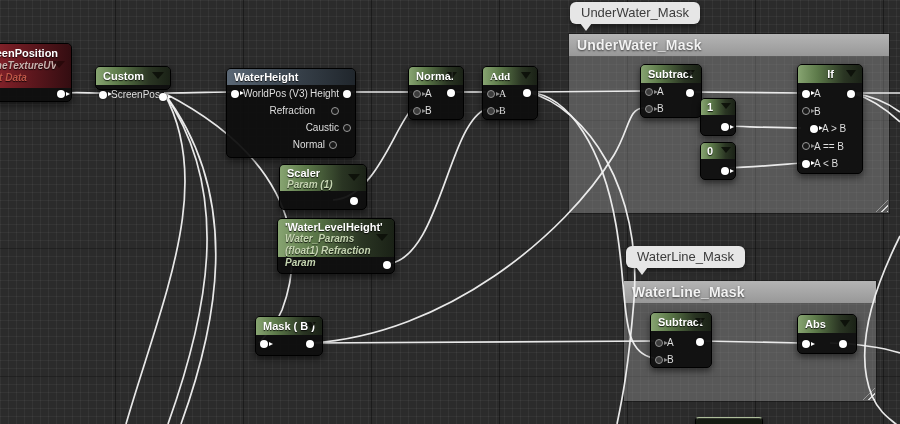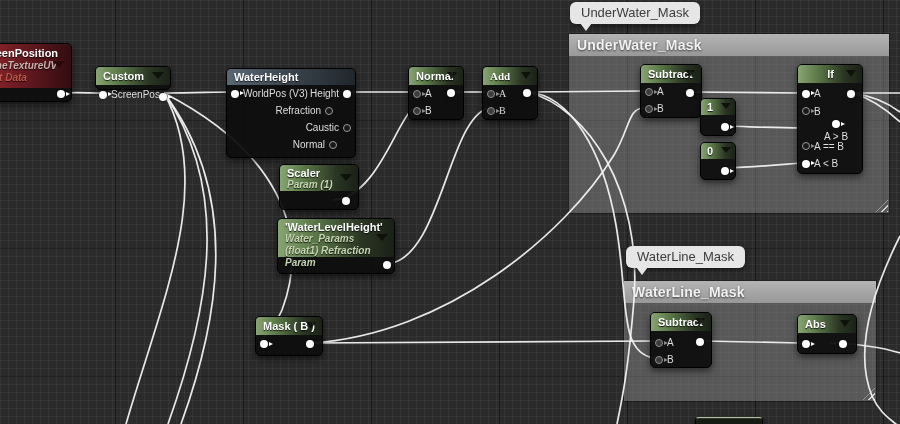--- a/index.html
+++ b/index.html
@@ -165,21 +165,21 @@
     <div class="nrow" style="padding-left:4px;">
       <span class="pin filled">
           <span class="tri"></span>
         </span>
       <span class="lbl">WorldPos (V3)</span>
     </div>
     <div class="nrow right" style="padding-right:4px;margin-top:-17px;">
       <span class="lbl">Height</span>
       <span class="pin filled"></span>
     </div>
-    <div class="nrow right" style="padding-right:22px;">
+    <div class="nrow right" style="padding-right:16px;gap:12px;">
       <span class="lbl">Refraction</span>
       <span class="pin hollow"></span>
     </div>
     <div class="nrow right" style="padding-right:4px;">
       <span class="lbl">Caustic</span>
       <span class="pin hollow"></span>
     </div>
     <div class="nrow right" style="padding-right:18px;">
       <span class="lbl">Normal</span>
       <span class="pin hollow"></span>
@@ -219,21 +219,21 @@
     </div>
     <div class="nrow" style="padding-left:4px;">
       <span class="pin gray">
           <span class="tri"></span>
         </span>
       <span class="lbl">B</span>
     </div>
     <span class="pin filled abs-pin" style="right:6px;top:22px;"></span>
   </div>
 
-  <div class="node" style="left:279px;top:164px;width:80px;height:46px;">
+  <div class="node" style="left:279px;top:164px;width:88px;height:46px;">
     <div class="nhead green" style="height:26px;">
       <div></div>
       <div style="line-height:12px;">Scaler</div>
       <div class="nsub">Param (1)</div>
       <span class="dd" style="top:9px;"></span>
     </div>
     <span class="pin filled abs-pin" style="right:8px;top:32px;"></span>
   </div>
 
   <div class="node" style="left:277px;top:218px;width:118px;height:56px;">
@@ -307,21 +307,21 @@
           <span class="tri"></span>
         </span>
       <span class="lbl">A</span>
     </div>
     <div class="nrow" style="padding-left:4px;height:17.5px;">
       <span class="pin hollow">
           <span class="tri"></span>
         </span>
       <span class="lbl">B</span>
     </div>
-    <div class="nrow" style="padding-left:12px;height:17.5px;flex-direction:column;">
+    <div class="nrow" style="padding-left:12px;height:17.5px;">
       <span class="pin filled">
           <span class="tri"></span>
         </span>
       <span class="lbl">A &gt; B</span>
     </div>
     <div class="nrow" style="padding-left:4px;height:17.5px;">
       <span class="pin hollow">
           <span class="tri"></span>
         </span>
       <span class="lbl">A == B</span>

